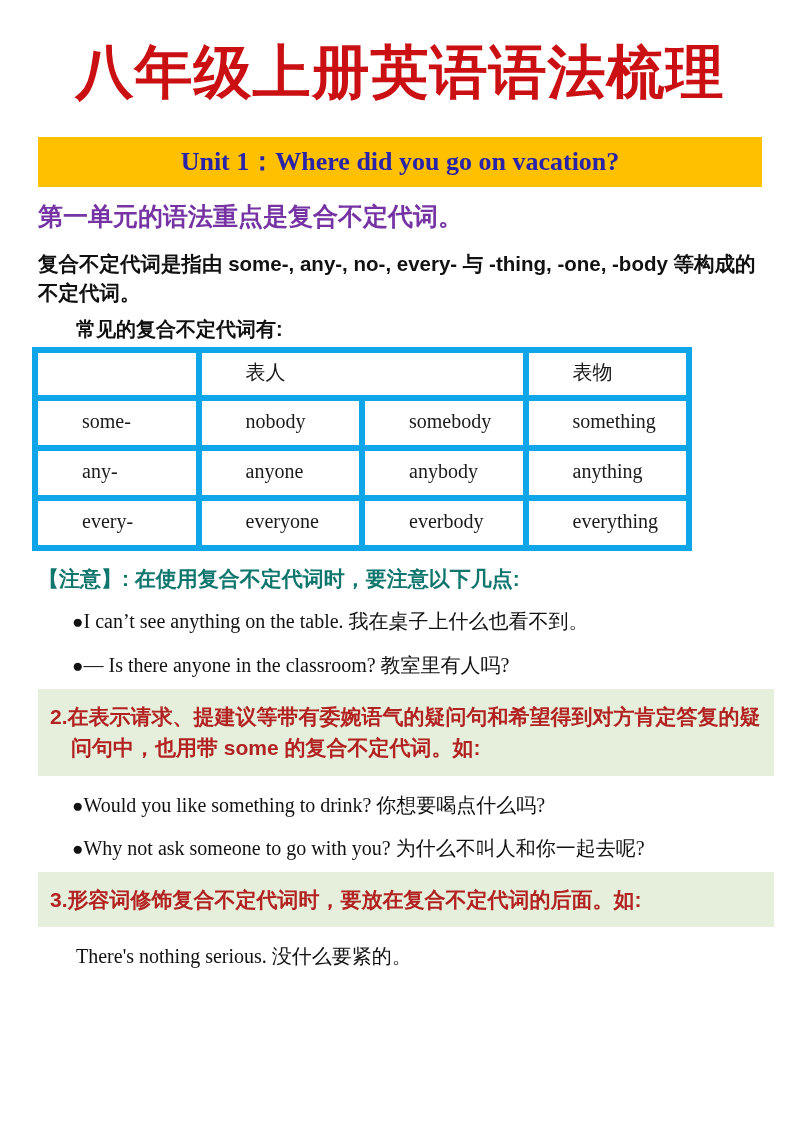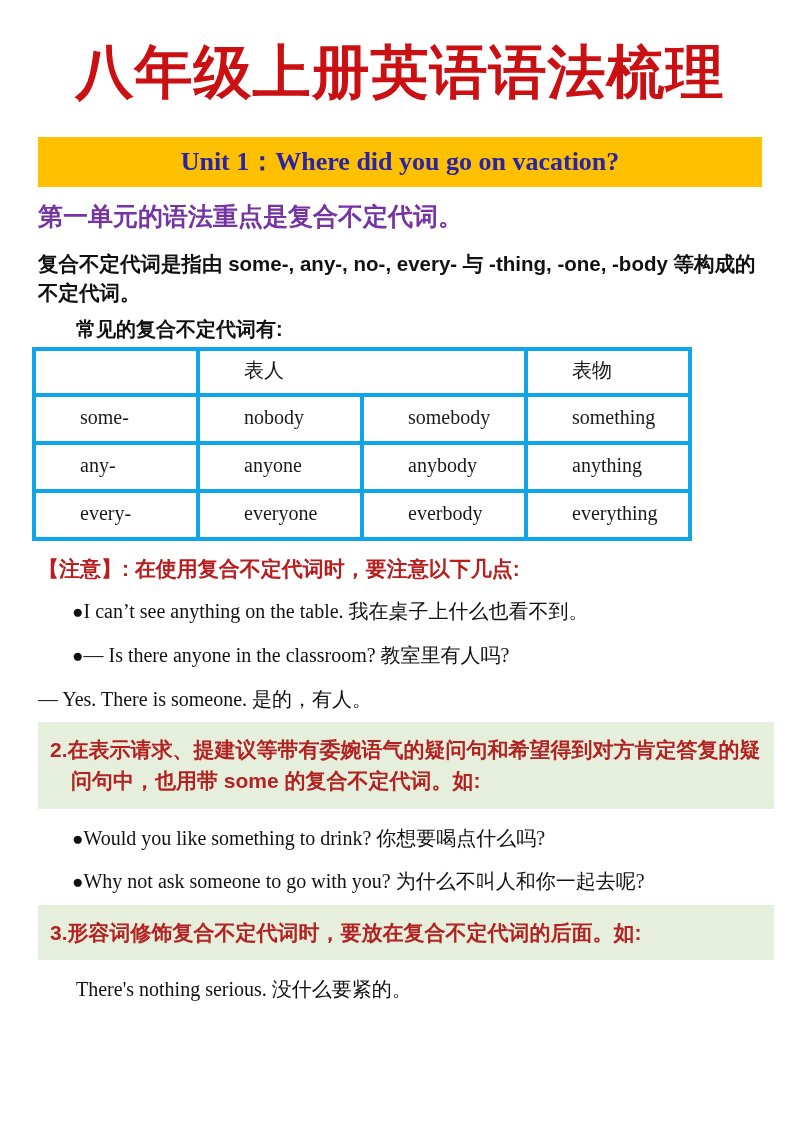--- a/index.html
+++ b/index.html
@@ -50,35 +50,35 @@
     color:#111111;
     font-family:"Liberation Sans","DejaVu Sans",sans-serif;
   }
   table.pronouns {
     border-collapse:collapse;
     margin:4px 0 0 32px;
     width:660px;
     table-layout:fixed;
   }
   table.pronouns td {
-    border:4px solid #0ea5e9;
+    border:6px solid #0ea5e9;
     height:40px;
     padding:0 4px 4px 44px;
     font-size:20px;
     color:#1a1a1a;
     text-align:left;
     vertical-align:middle;
     font-family:"Liberation Serif","DejaVu Serif",serif;
     overflow:hidden; white-space:nowrap;
   }
   table.pronouns tr.hdr td { height:38px; }
   .note-heading {
     margin:14px 38px 0 38px;
     font-size:21px; line-height:1.3; font-weight:bold;
-    color:#b91c1c;
+    color:#0f766e;
     font-family:"Liberation Sans","DejaVu Sans",sans-serif;
   }
   .green-box {
     margin:9px 26px 0 38px;
     background:#e5efdb;
     padding:12px 12px;
   }
   .green-box .rule {
     margin:0;
     color:#b32222;
@@ -139,21 +139,20 @@
       <td>everything</td>
     </tr>
   </tbody>
     </table>
 
   <p class="note-heading">【注意】: 在使用复合不定代词时，要注意以下几点:</p>
 
 
   <p class="example"><span class="bullet">●</span><span>I can’t see anything on the table. 我在桌子上什么也看不到。</span></p>
   <p class="example"><span class="bullet">●</span><span>— Is there anyone in the classroom? 教室里有人吗?</span></p>
-  <p class="example flush"><span>— Yes. There is someone. 是的，有人。</span></p>
 
   <div class="green-box">
     <p class="rule">2.在表示请求、提建议等带有委婉语气的疑问句和希望得到对方肯定答复的疑问句中，也用带 some 的复合不定代词。如:</p>
   </div>
 
   <p class="example"><span class="bullet">●</span><span>Would you like something to drink? 你想要喝点什么吗?</span></p>
   <p class="example"><span class="bullet">●</span><span>Why not ask someone to go with you? 为什么不叫人和你一起去呢?</span></p>
 
   <div class="green-box">
     <p class="rule">3.形容词修饰复合不定代词时，要放在复合不定代词的后面。如:</p>

